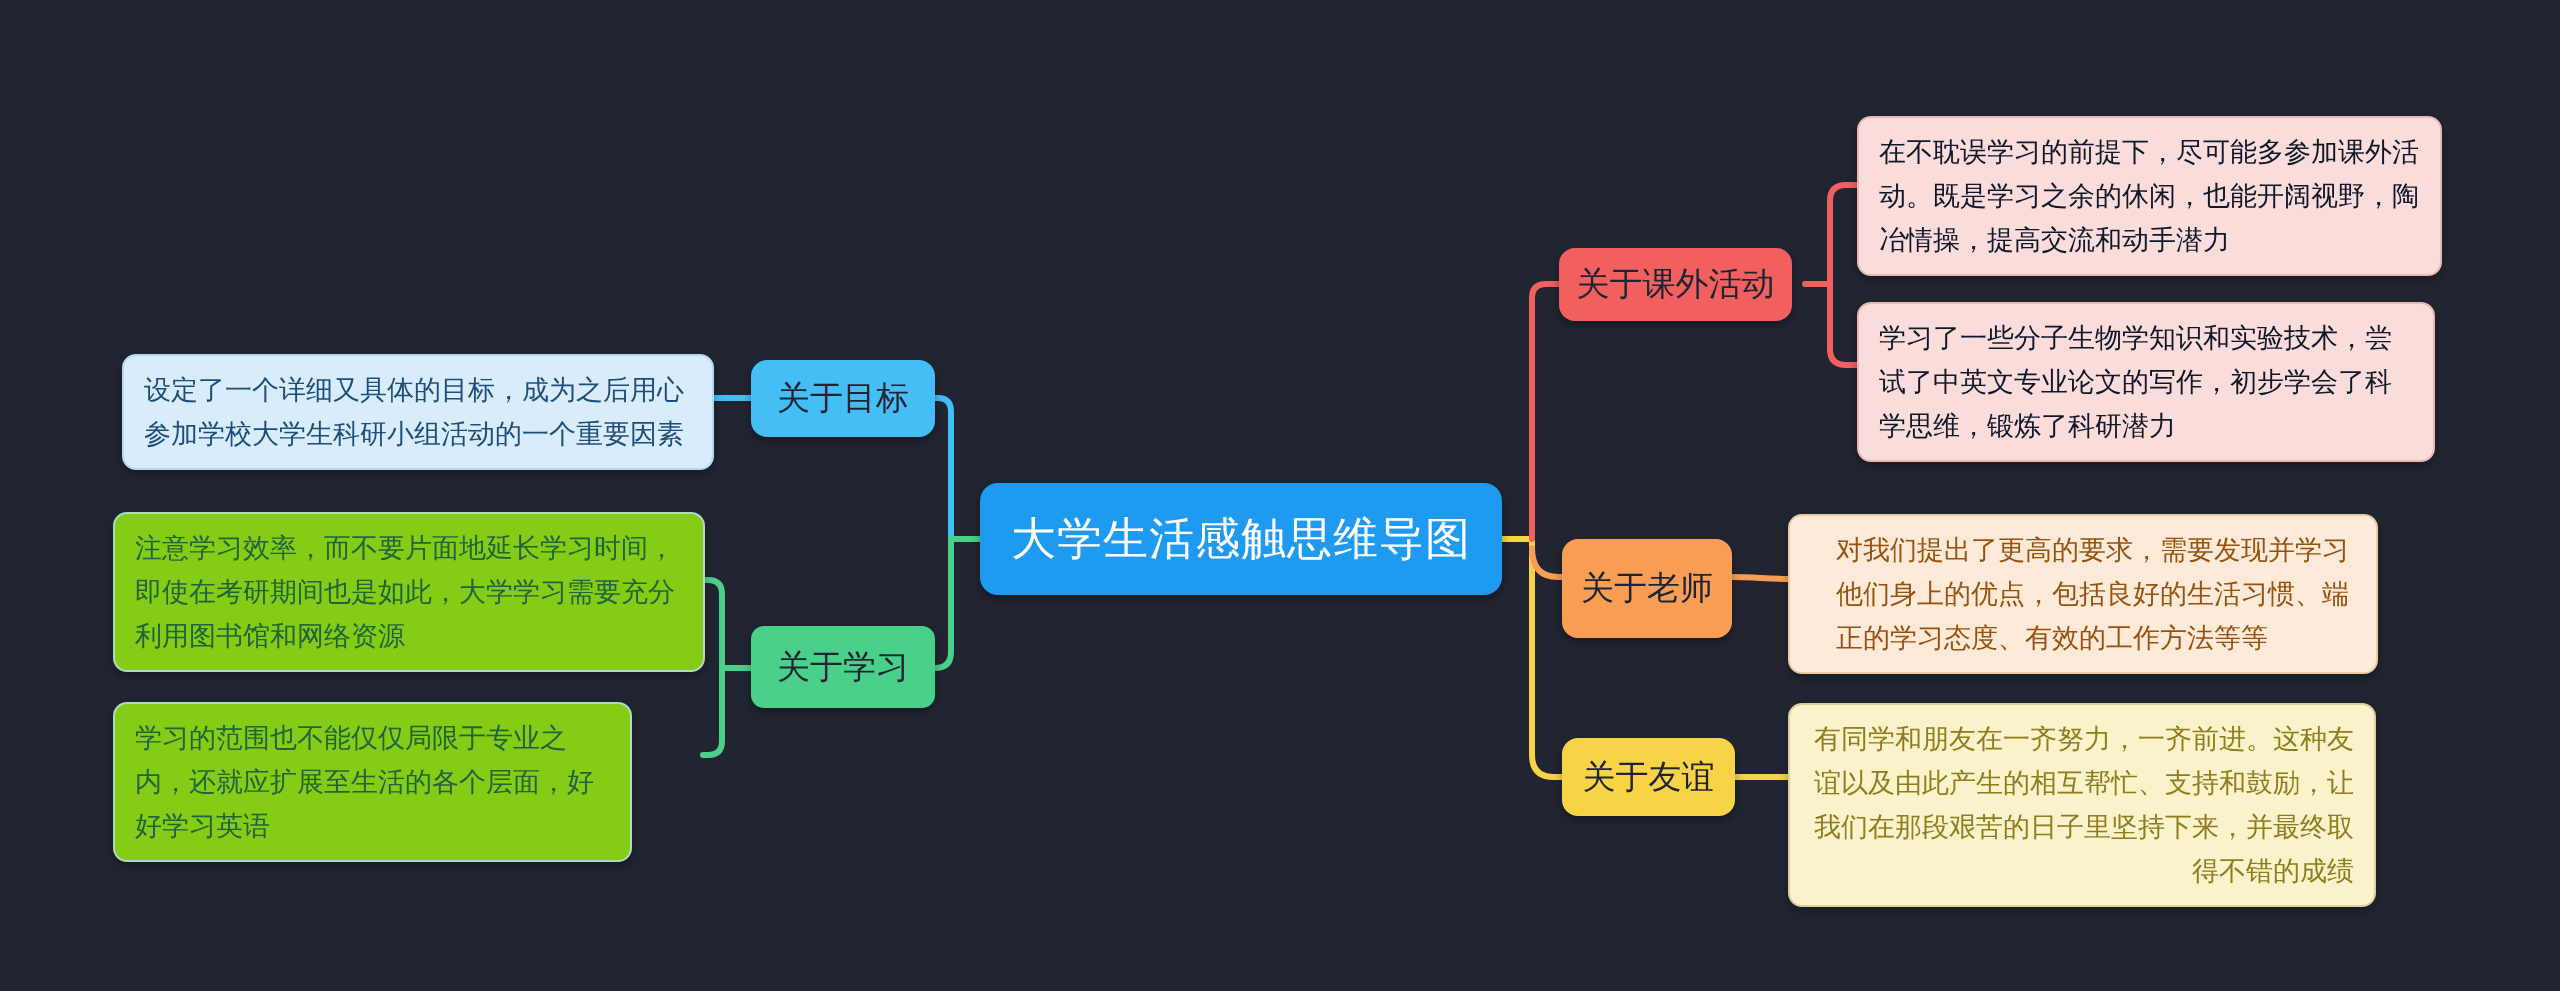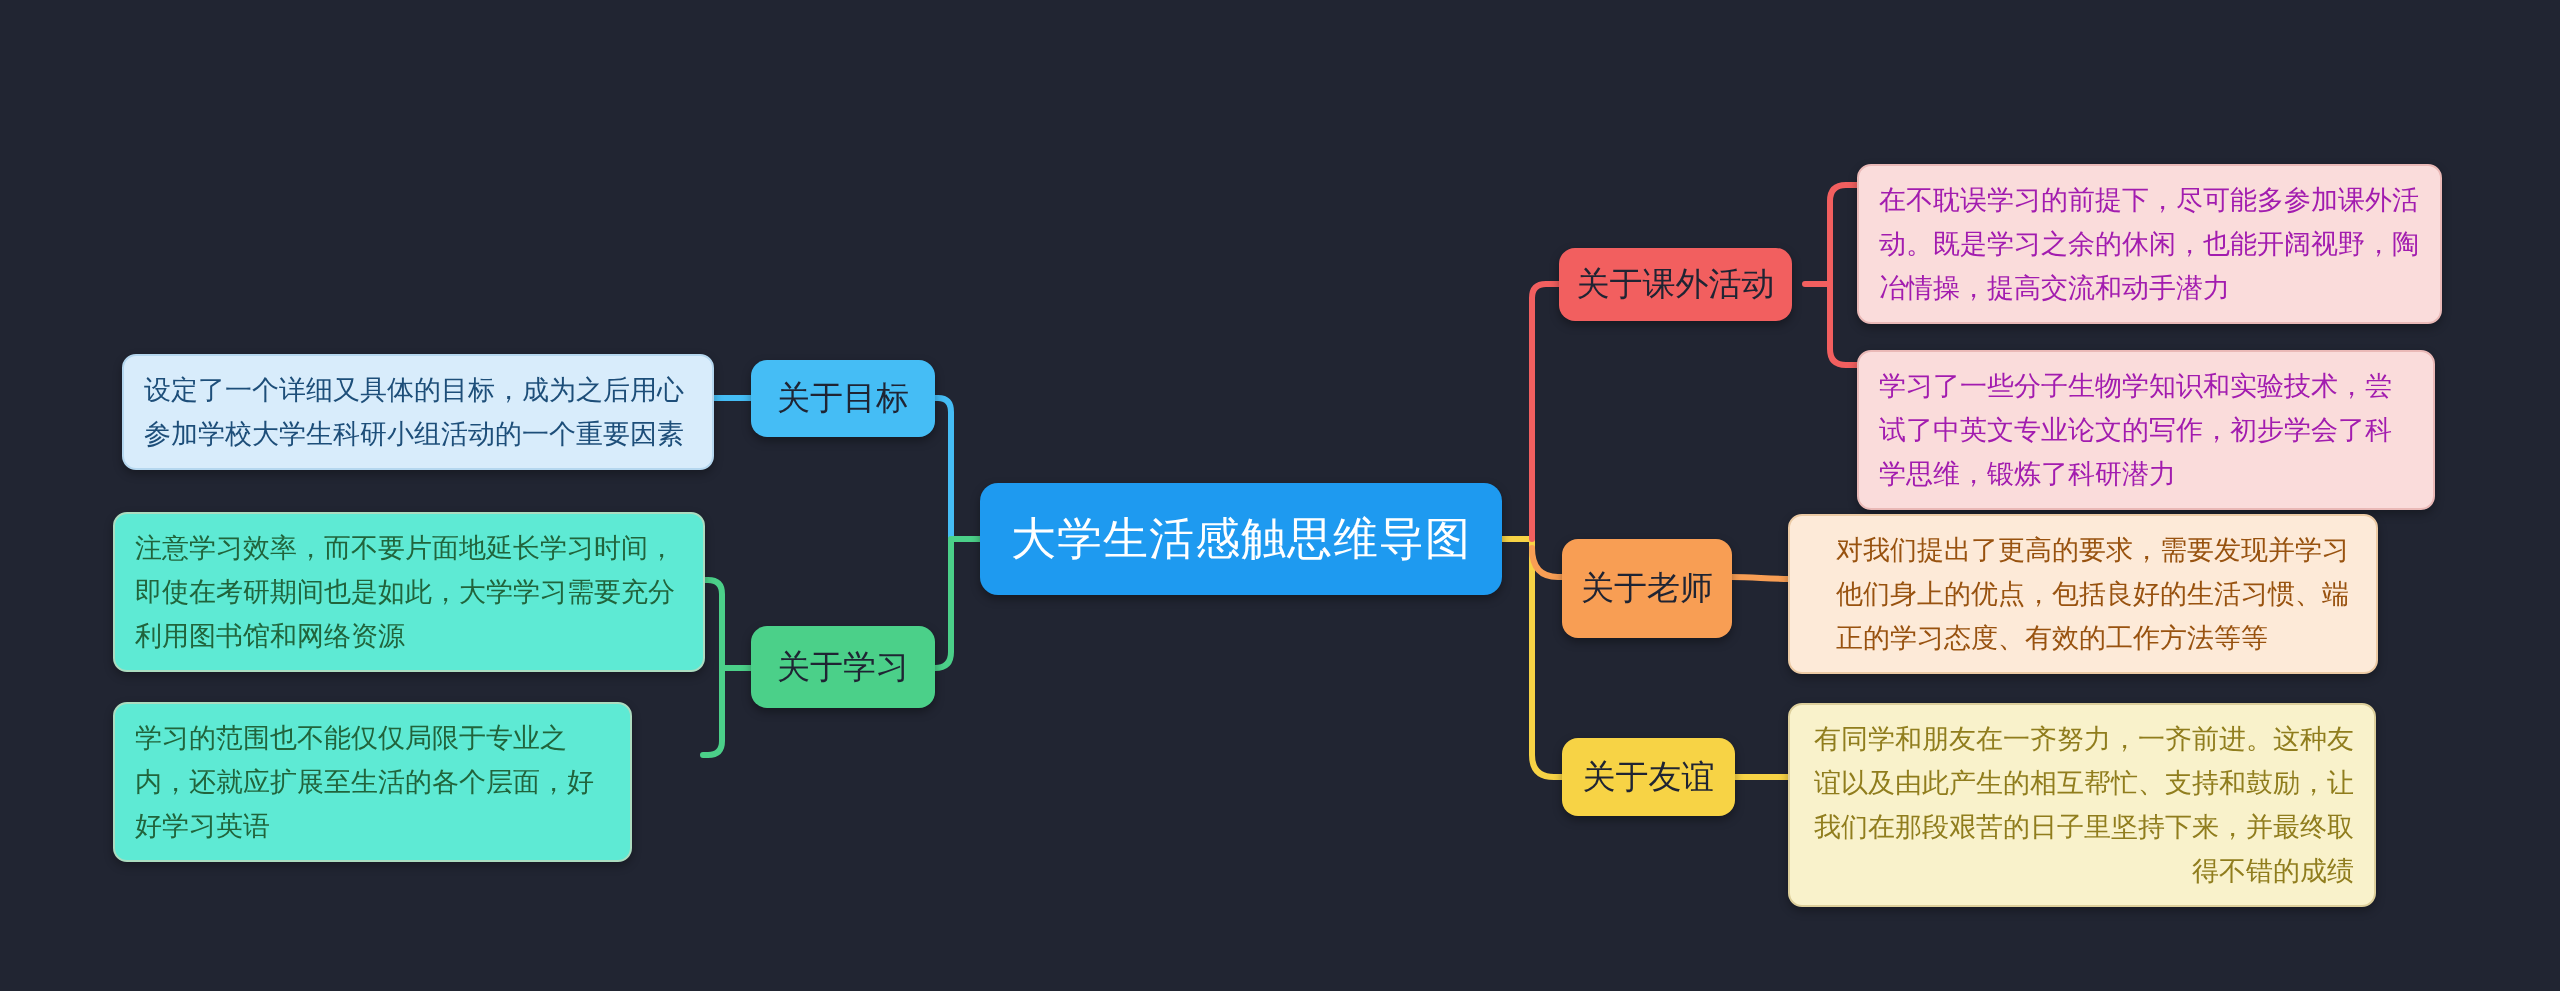--- a/index.html
+++ b/index.html
@@ -51,41 +51,41 @@
     font-size: 45px;
     border-radius: 18px;
     letter-spacing: 1px;
   }
   .branch-node {
     color: #1f2433;
     font-size: 33px;
     border-radius: 16px;
   }
   .label-blue   { background: #45bdf5; }
-  .label-green  { background: #4bd089; }
+  .label-green  { background: #4bd089; border-radius: 13px; }
   .label-red    { background: #f25f5f; }
   .label-orange { background: #f89e54; }
   .label-yellow { background: #f7d345; }
 
   .note {
     position: absolute;
     box-sizing: border-box;
     border-radius: 14px;
     border: 2px solid transparent;
     padding: 12px 20px;
     font-size: 27px;
     line-height: 44px;
     text-align: left;
     box-shadow: 0 4px 10px rgba(0,0,0,0.30);
     cursor: pointer;
     word-break: break-all;
   }
   .note-blue   { background: #d8ecfb; color: #1d4e79; border-color: #b5d7ef; font-family: Liberation Serif, serif; }
-  .note-green  { background: #5eead4; color: #21643c; border-color: #abdcc0; }
-  .note-pink   { background: #fadcdb; color: #a21caf; border-color: #eab9b7; margin-top: 48px; }
+  .note-green  { background: #84cc16; color: #21643c; border-color: #abdcc0; }
+  .note-pink   { background: #fadcdb; color: #0f172a; border-color: #eab9b7; }
   .note-peach  { background: #fdead8; color: #98520f; border-color: #eccaa4; }
   .note-yellow { background: #f9f2cb; color: #907d1d; border-color: #ddcf9b; }
 </style>
 </head>
 <body>
 
 <div id="canvas">
 
   <svg id="wires" viewBox="0 0 2560 991" xmlns="http://www.w3.org/2000/svg">
 

